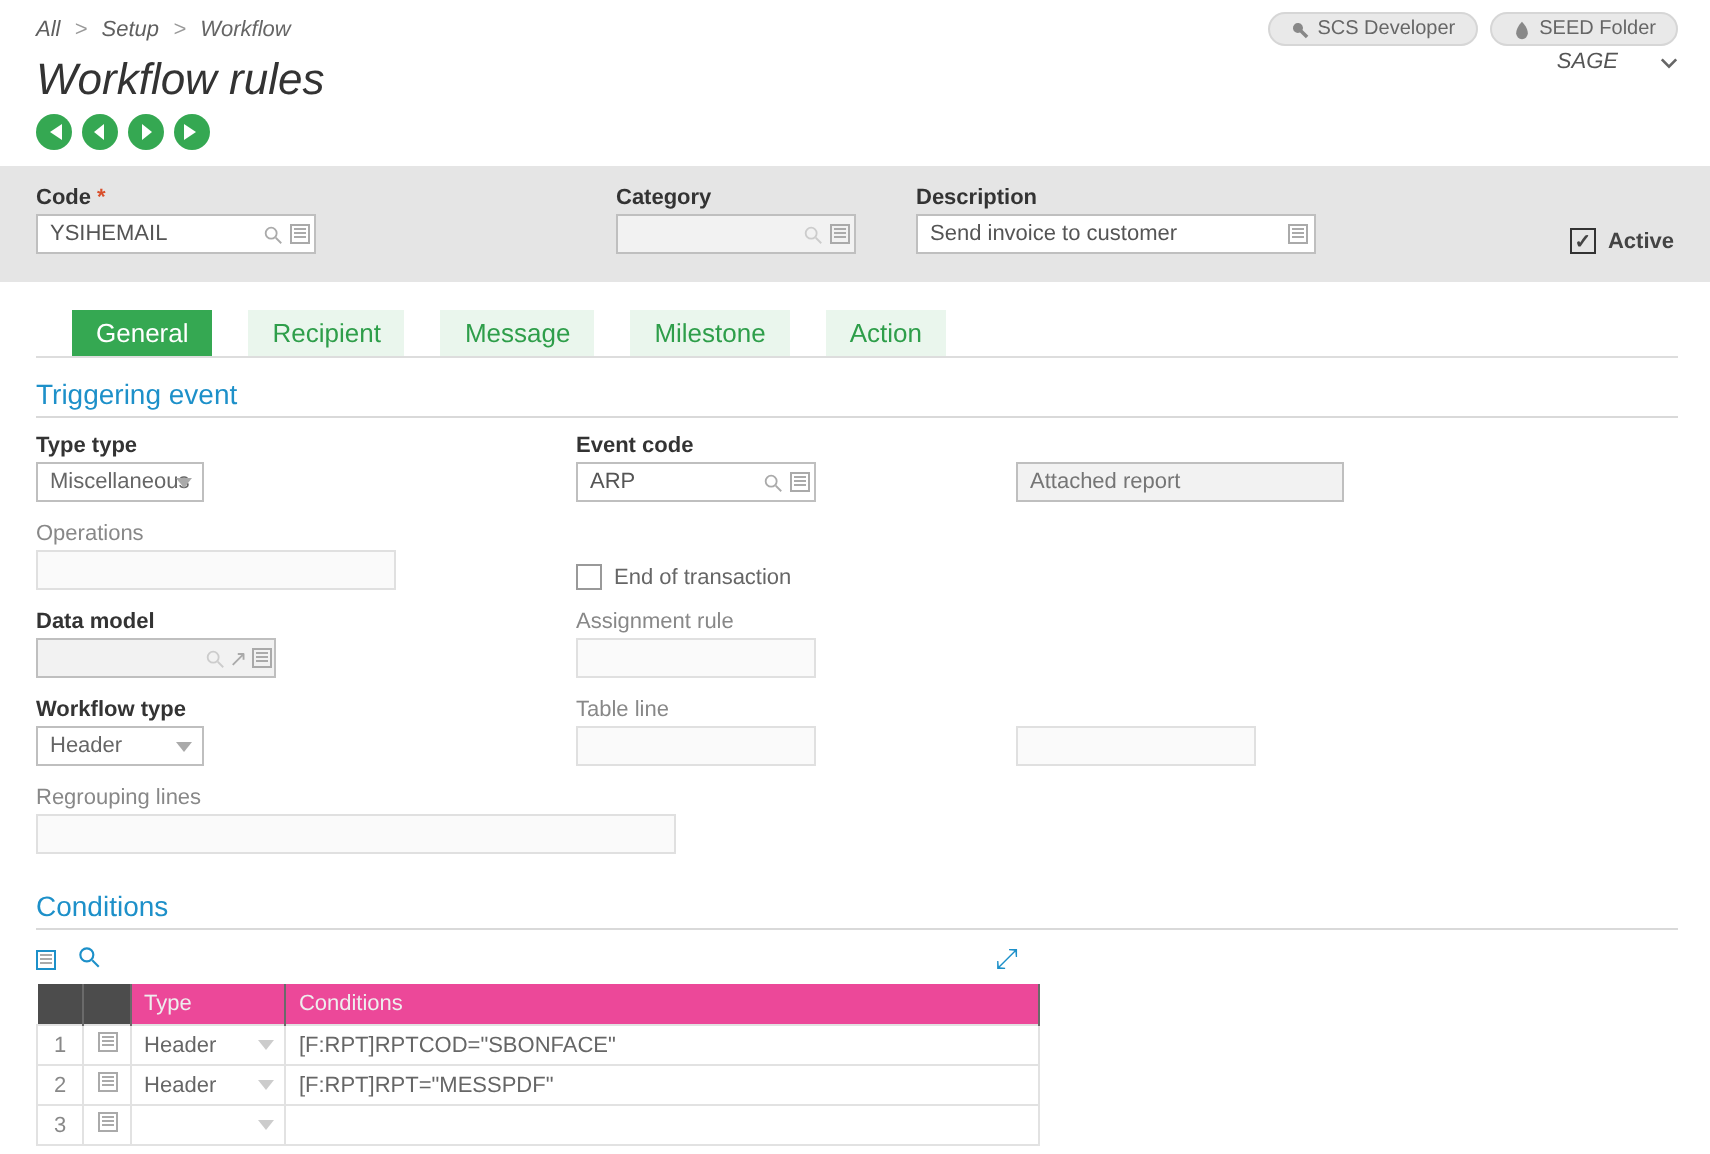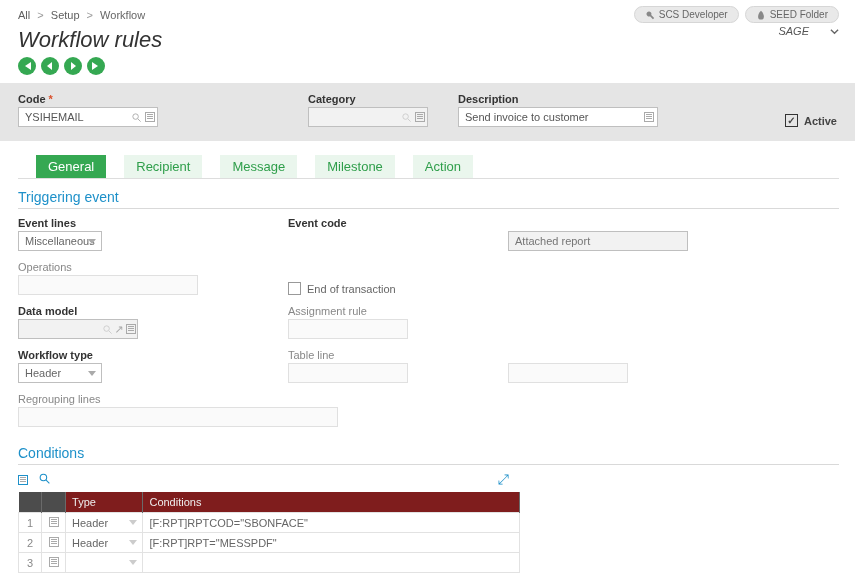--- a/index.html
+++ b/index.html
@@ -12,21 +12,21 @@
   }
   a { color: #5f5f5f; text-decoration: none; }
   
   .topbar {
     display: flex;
     justify-content: space-between;
     align-items: center;
     padding: 6px 16px 2px 18px;
     font-size: 11px;
   }
-  .breadcrumb { color: #666; }
+  .breadcrumb { color: #666; font-style: italic; }
   .breadcrumb .sep { color: #9a9a9a; margin: 0 4px; }
   .topbtns { display: flex; gap: 6px; }
   .pillbtn {
     background: #e9e9e9;
     border: 1px solid #d6d6d6;
     border-radius: 11px;
     padding: 2px 10px;
     font-size: 10px;
     color: #666;
     display: flex;
@@ -195,21 +195,21 @@
     color: #1d90c9;
   }
   .toolbar .ticon { cursor: pointer; font-size: 14px; }
   .toolbar .spacer { flex: 1; }
   table.cond {
     border-collapse: collapse;
     width: 502px;
     font-size: 11px;
   }
   table.cond thead th {
-    background: #7f1d1d;
+    background: #ec4899;
     color: #eee;
     font-weight: 400;
     text-align: left;
     padding: 4px 6px;
     border-right: 1px solid #6a6a6a;
     height: 20px;
   }
   table.cond thead th.rownumh,
   table.cond thead th.menuh { width: 22px; background:#4c4c4c; border-right:1px solid #6a6a6a;}
   table.cond tbody td {
@@ -347,29 +347,41 @@
   <div class="tab">Milestone</div>
   <div class="tab">Action</div>
 </div>
 
 <div class="panel">
 
   <div class="section-h">Triggering event</div>
   <div class="grid">
 
     <div class="fld">
-      <span class="lbl">Event lines</span>
+      <span class="lbl">Type type</span>
       <div class="dd">Miscellaneous</div>
     </div>
     <div class="fld">
       <span class="lbl">Event code</span>
+      <div class="inputwrap" style="width:120px;">
+        <input value="ARP" style="">
+        <span class="iconbtn">
+          <svg width="11" height="11" viewBox="0 0 24 24" fill="none" stroke="#aaa" stroke-width="2">
+              <circle cx="10" cy="10" r="6"></circle>
+              <line x1="15" y1="15" x2="21" y2="21"></line>
+            </svg>
+        </span>
+        <span class="iconbtn">
+            <span class="rowmenu-icon"></span>
+          </span>
+      </div>
     </div>
     <div class="fld">
       <span class="lbl" style="visibility:hidden;">x</span>
-      <div class="inputwrap ro" style="width:180px;">
+      <div class="inputwrap ro" style="width:164px;">
         <input readonly="" placeholder="Attached report" style="">
       </div>
     </div>
 
     <div class="fld">
       <span class="lbl" style="font-weight:400;color:#888;">Operations</span>
       <div class="plain"></div>
     </div>
     <div class="fld" style="justify-content:flex-end;">
       <div class="chkbox light" style="margin-top:14px;">

